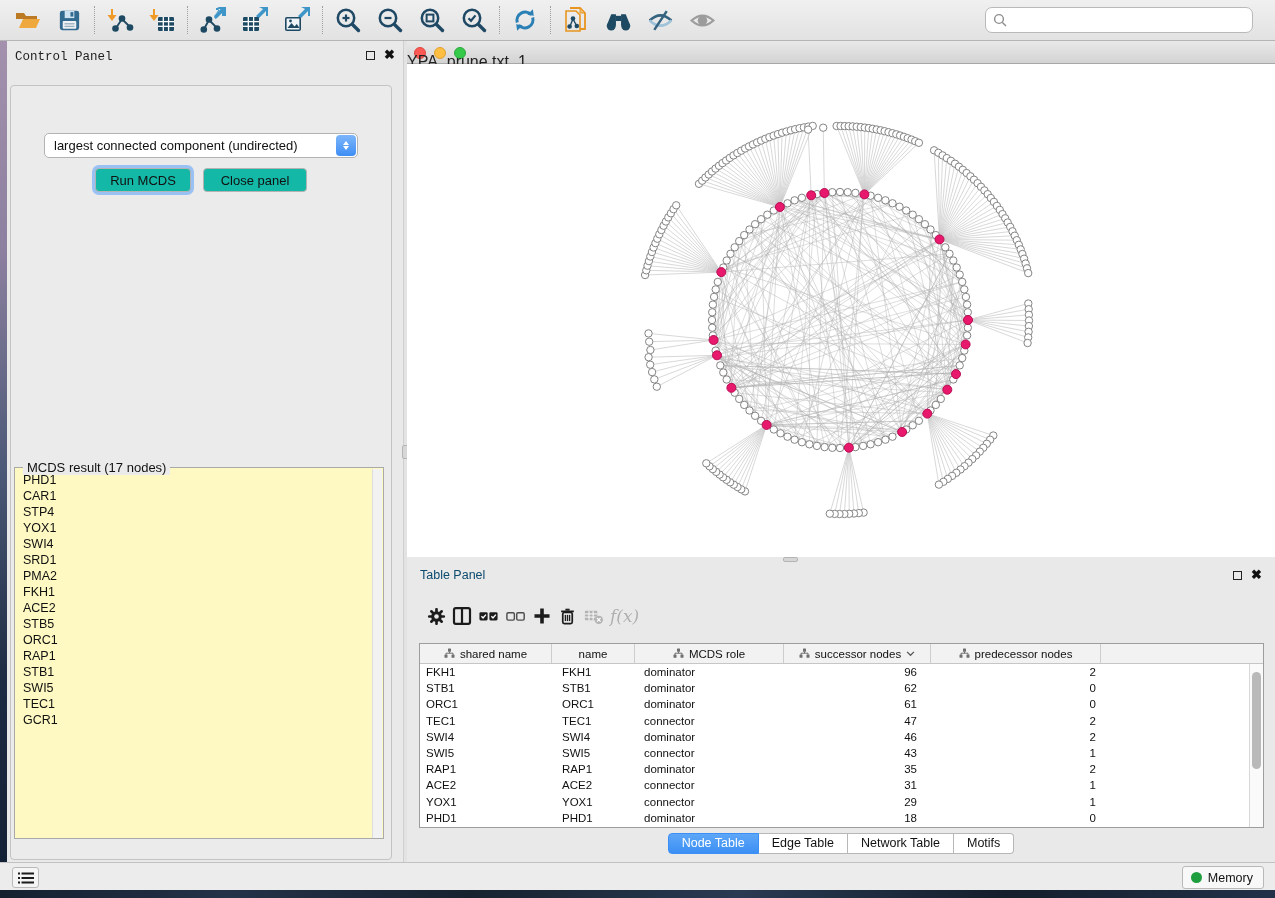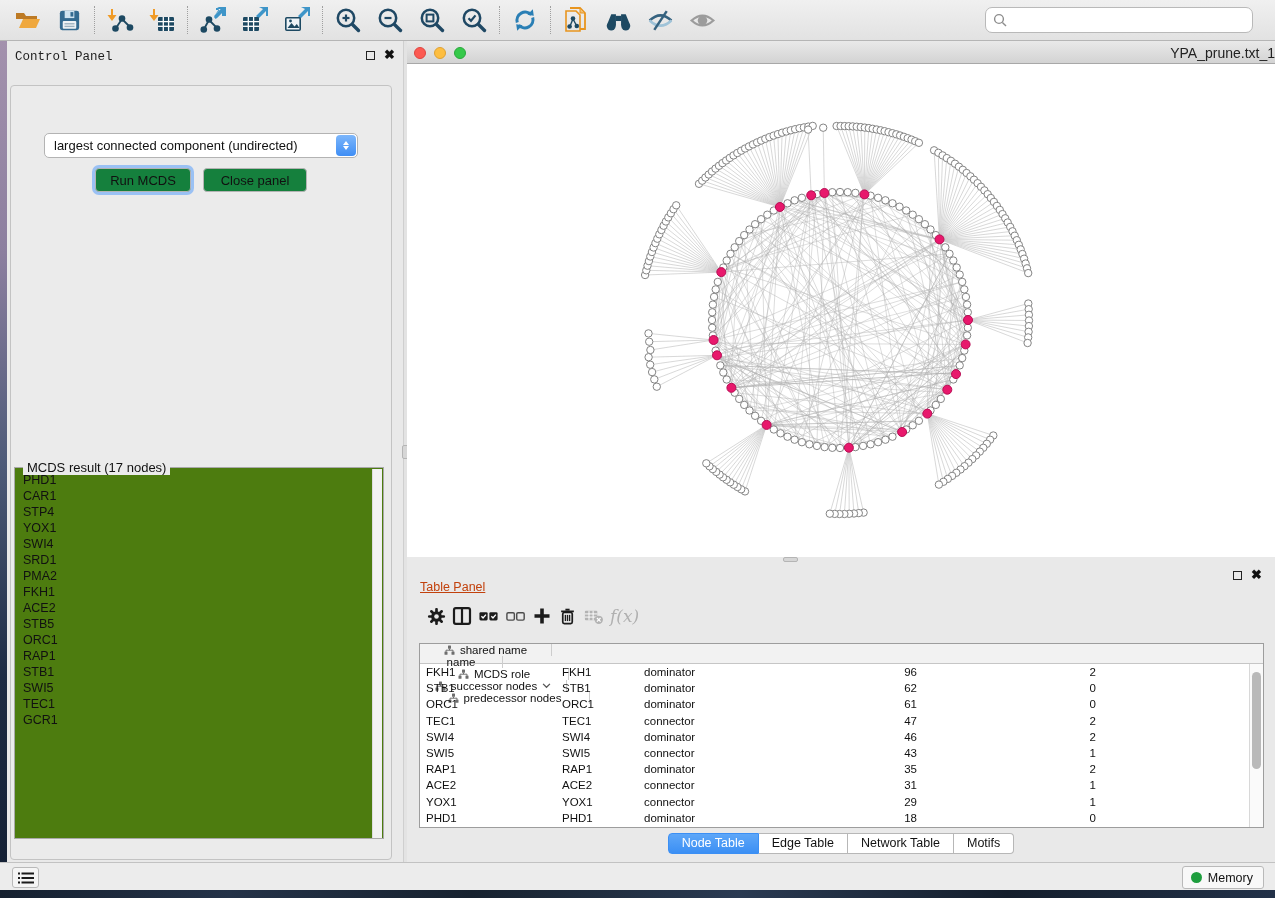--- a/index.html
+++ b/index.html
@@ -41,26 +41,26 @@
   .cp-tab.sel { background:linear-gradient(#66aaf9,#3b8ff4); color:#fff; border-color:#3b8ff4; }
   #opt-label { position:absolute; left:0; top:72px; width:396px; text-align:center; font-size:13px; color:#111; }
   #opt-select { position:absolute; left:37px; top:92px; width:314px; height:25px; background:#fff;
     border:1px solid #b3b3b3; border-radius:5px; font-size:13px; color:#111;
     display:flex; align-items:center; padding-left:9px; }
   #opt-stepper { position:absolute; right:1px; top:1px; width:20px; height:21px; border-radius:4px;
     background:linear-gradient(#7cb6fb,#3f8ef5); display:flex; flex-direction:column;
     align-items:center; justify-content:center; gap:1px; }
   .chev-up { width:0; height:0; border-left:3.5px solid transparent; border-right:3.5px solid transparent; border-bottom:4.5px solid #fff; }
   .chev-dn { width:0; height:0; border-left:3.5px solid transparent; border-right:3.5px solid transparent; border-top:4.5px solid #fff; }
-  .cp-btn { position:absolute; top:127px; height:24px; background:#15803d; border:1px solid #b3b3b3;
+  .cp-btn { position:absolute; top:127px; height:24px; background:#14b8a6; border:1px solid #b3b3b3;
     border-radius:4px; font-size:13px; color:#111; display:flex; align-items:center; justify-content:center; }
   #run-btn { left:88px; width:96px; box-shadow:0 0 0 3px rgba(100,165,250,.6); }
   #close-panel-btn { left:196px; width:104px; }
   #mcds-fieldset { position:absolute; left:7px; top:426px; width:370px; height:372px;
-    border:1px solid #a9a9a9; background:#4d7c0f; }
+    border:1px solid #a9a9a9; background:#fef9c3; }
   #mcds-legend { position:absolute; left:8px; top:-8px; background:#ebebeb; padding:0 4px;
     font-size:13px; color:#111; }
   #mcds-list { position:absolute; left:1px; top:4px; width:356px; height:362px; overflow:hidden; }
   .mcds-item { font-size:12.5px; line-height:16px; padding-left:7px; color:#111; }
   #mcds-scroll { position:absolute; right:1px; top:1px; width:10px; height:369px;
     background:#f2f2f2; border-left:1px solid #ddd; }
 
   
   #vsplit { left:403px; top:41px; width:4px; height:821px; background:#e3e3e3; border-left:1px solid #cfcfcf; }
   #vsplit-grip { position:absolute; left:-2px; top:404px; width:7px; height:14px;
@@ -69,32 +69,32 @@
   #hsplit-grip { position:absolute; left:376px; top:0px; width:15px; height:5px;
     background:#d6d6d6; border:1px solid #b5b5b5; border-radius:2px; }
 
   
   #net-titlebar { left:407px; top:41px; width:868px; height:23px;
     background:linear-gradient(#e9e9e9,#d3d3d3); border-bottom:1px solid #a8a8a8; }
   .tl { position:absolute; top:6px; width:12px; height:12px; border-radius:50%; }
   #tl-red { left:7px; background:#fc5a52; border:0.5px solid #df4540; }
   #tl-yellow { left:27px; background:#fdbe41; border:0.5px solid #dfa133; }
   #tl-green { left:47px; background:#35c94a; border:0.5px solid #2aa83c; }
-  #net-title { position:absolute; left:0; top:4px; width:100%; text-align:right; font-size:14px; color:#222; }
+  #net-title { position:absolute; left:0; top:12px; width:100%; text-align:left; font-size:16px; color:#222; }
   #net-canvas { left:407px; top:64px; width:868px; height:493px; background:#fff; }
 
   
   #table-panel { left:407px; top:563px; width:868px; height:299px; background:#e9e9e9; }
-  #tp-title { position:absolute; left:13px; top:17px; font-size:12.5px; color:#c2410c;text-decoration:underline; }
+  #tp-title { position:absolute; left:13px; top:5px; font-size:12.5px; color:#0c4a6e; }
   #tp-toolbar { position:absolute; left:20px; top:32px; height:42px; display:flex; align-items:center; gap:6px; }
   .tp-icon { display:flex; align-items:center; justify-content:center; height:30px; }
   #fx-icon { font-family:"DejaVu Serif", serif; font-style:italic; font-size:17px; color:#b0b0b0; }
   #node-table { position:absolute; left:12px; top:80px; width:845px; height:185px;
     background:#fff; border:1px solid #9d9d9d; }
-  #nt-header { display:flex; height:20px; background:#f2f2f2; border-bottom:1px solid #c6c6c6;flex-direction:column; }
+  #nt-header { display:flex; height:20px; background:#f2f2f2; border-bottom:1px solid #c6c6c6; }
   .hcell { display:flex; align-items:center; justify-content:center; gap:5px;
     font-size:11.5px; color:#111; border-right:1px solid #cdcdcd; height:100%; }
   .hcell:last-child { border-right:none; }
   #nt-body { position:absolute; left:0; top:20px; width:829px; height:163px; overflow:hidden; }
   .trow { display:flex; height:16.2px; align-items:center; font-size:11.5px; color:#111; }
   .tc { overflow:hidden; white-space:nowrap; }
   .c0 { width:132px; padding-left:6px; } .c1 { width:83px; padding-left:10px; }
   .c2 { width:149px; padding-left:9px; } .c3 { width:147px; text-align:right; padding-right:14px; }
   .c4 { width:170px; text-align:right; padding-right:5px; } .c5 { flex:1; }
   #nt-scroll { position:absolute; right:0; top:20px; width:14px; height:163px;

